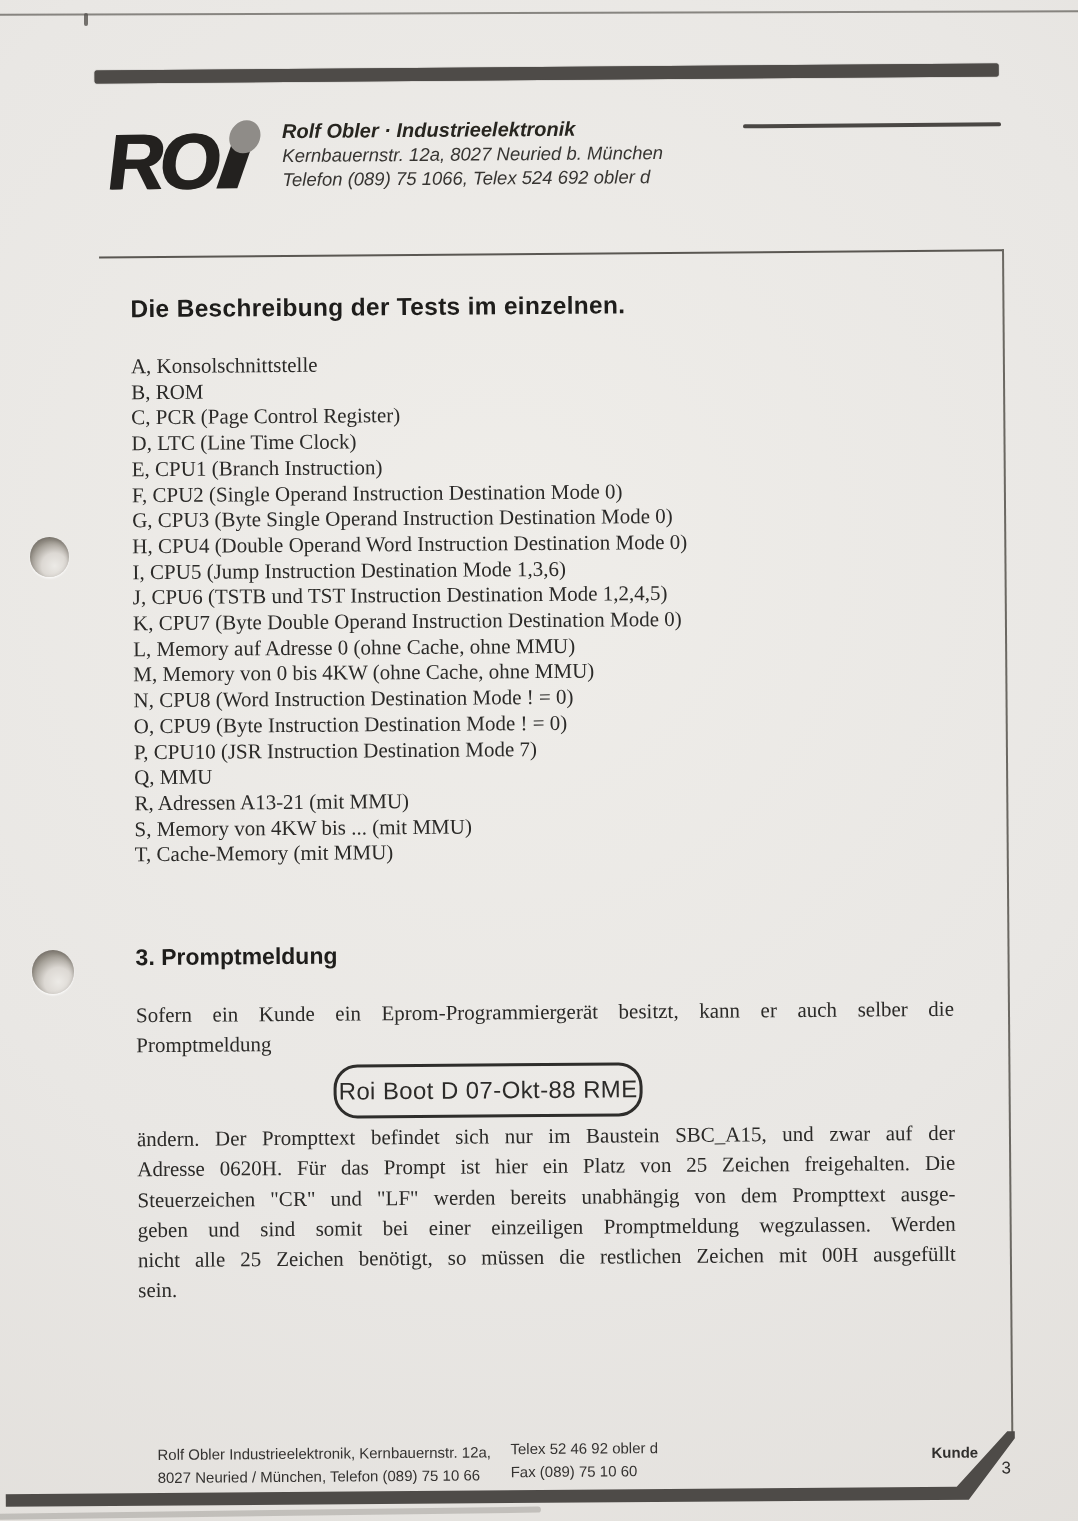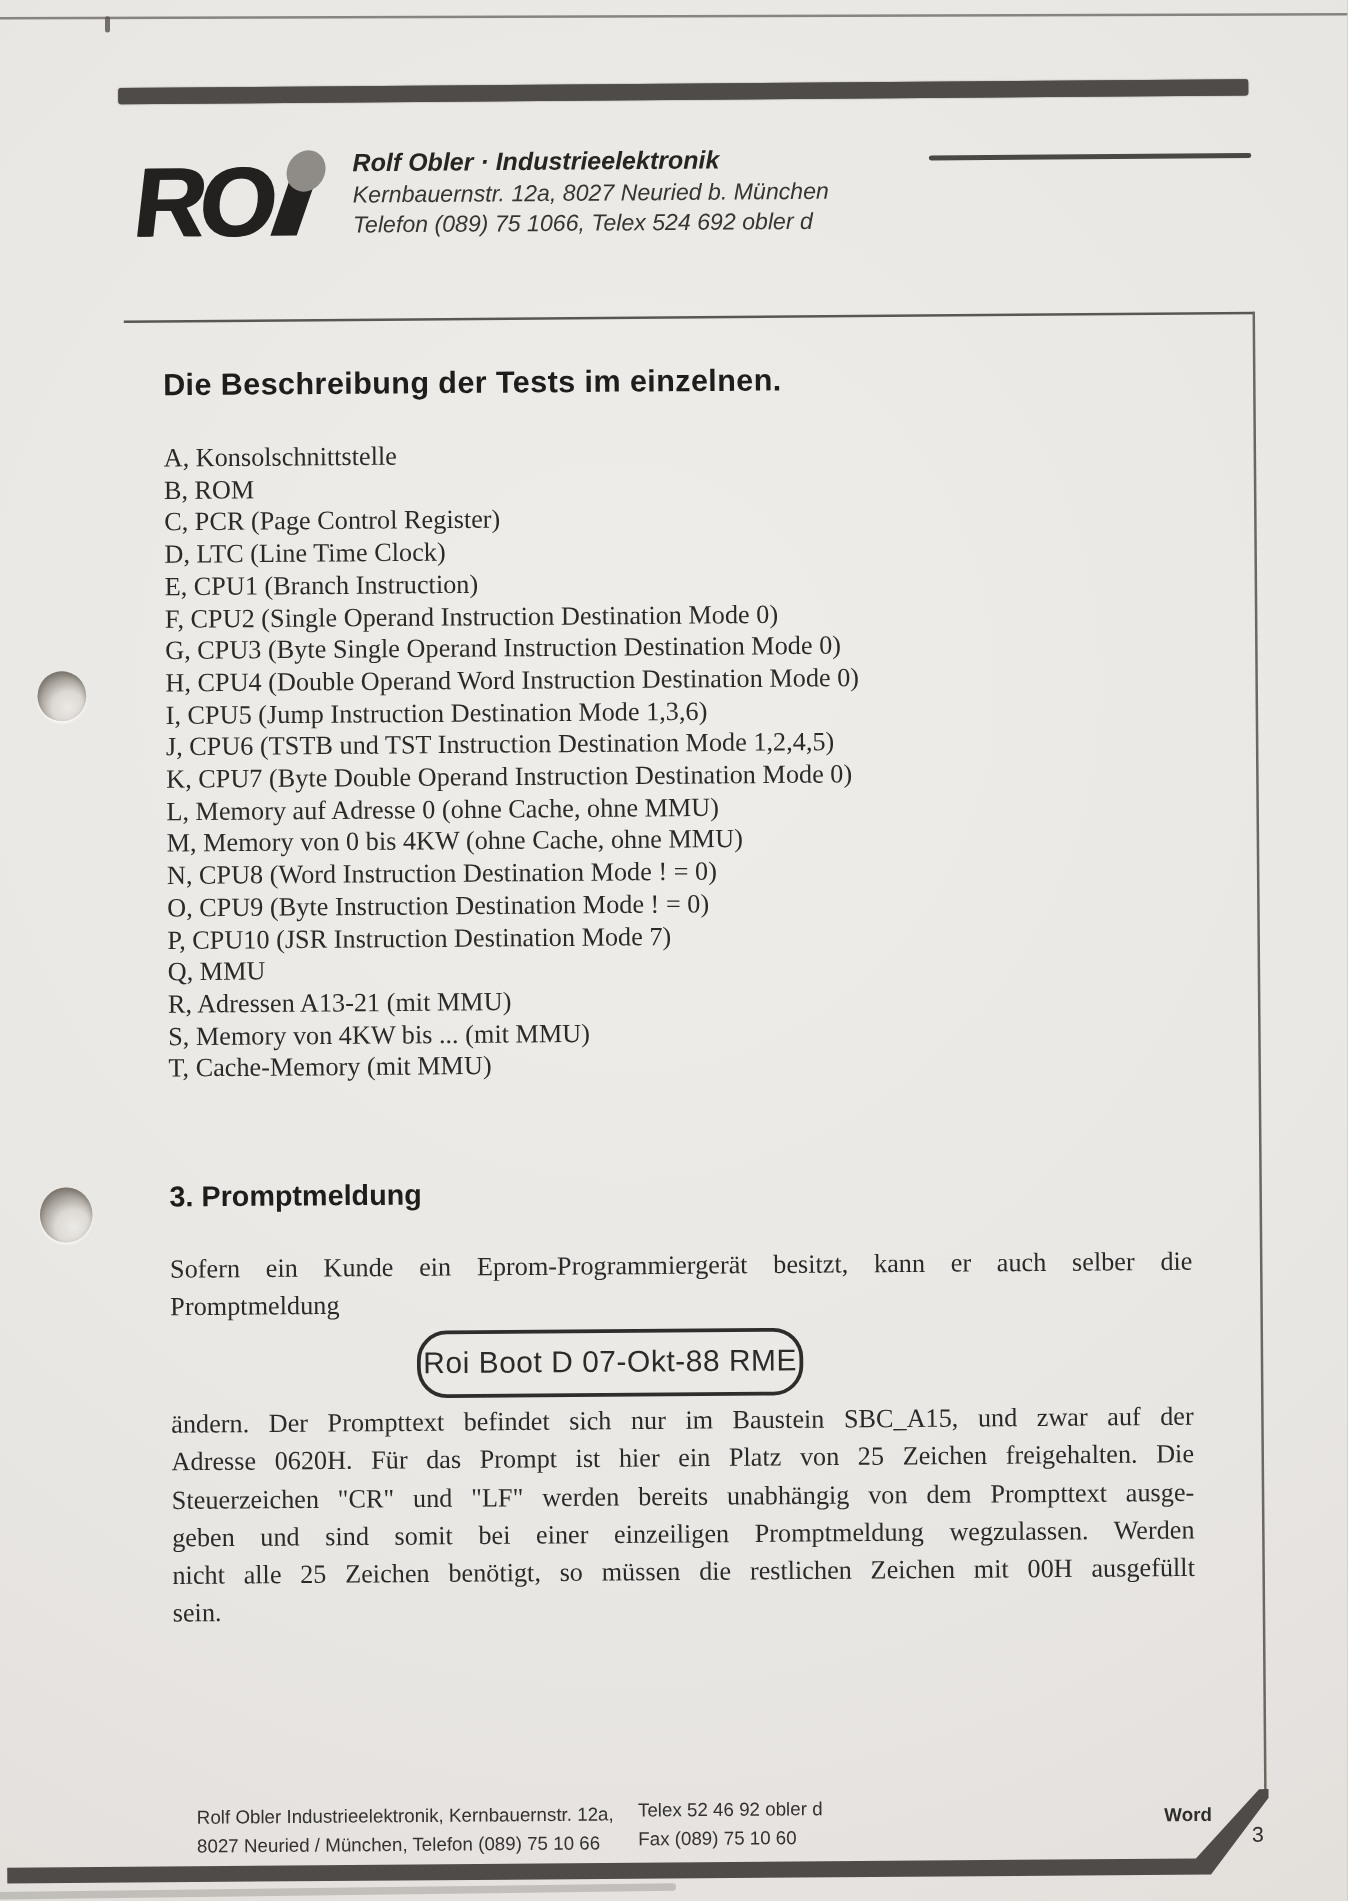--- a/index.html
+++ b/index.html
@@ -135,21 +135,21 @@
     </div>
 
     <div class="f-left">
       <div>Rolf Obler Industrieelektronik, Kernbauernstr. 12a,</div>
       <div>8027 Neuried / München, Telefon (089) 75 10 66</div>
     </div>
     <div class="f-mid">
       <div>Telex 52 46 92 obler d</div>
       <div>Fax (089) 75 10 60</div>
     </div>
-    <div class="f-seite">Word</div>
+    <div class="f-seite">Kunde</div>
     <div class="f-num">3</div>
 
     <svg class="footer-frame" width="1078" height="1521" viewBox="0 0 1078 1521">
       <polygon points="-12,1490 951,1490 1002,1435 1009.5,1435 1009.5,1442 963,1503 -12,1502.5" fill="#4e4b48"></polygon>
     </svg>
     <div class="echo-bar"></div>
   </div>
 
   <div class="hole hole1"></div>
   <div class="hole hole2"></div>

